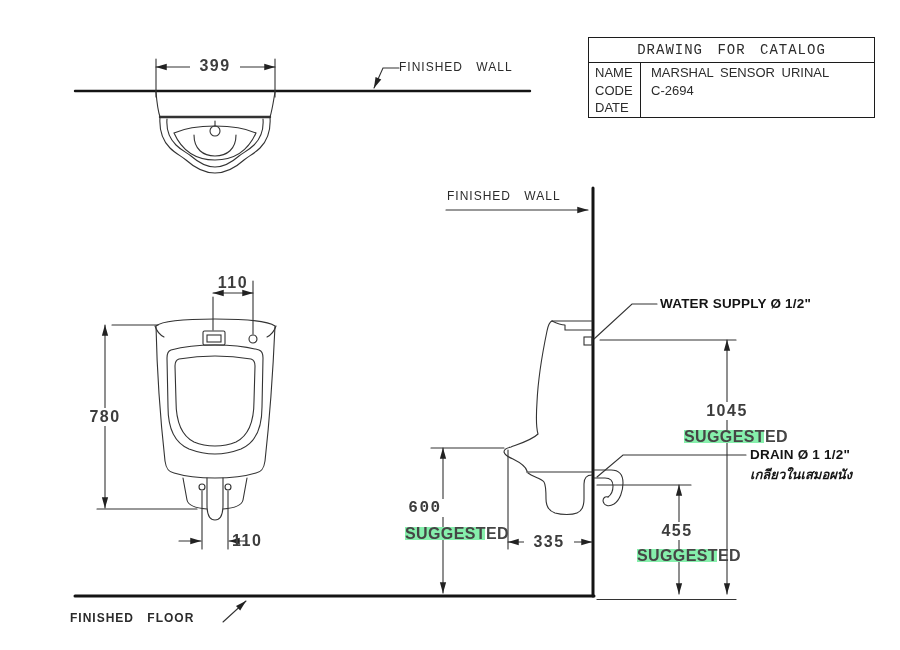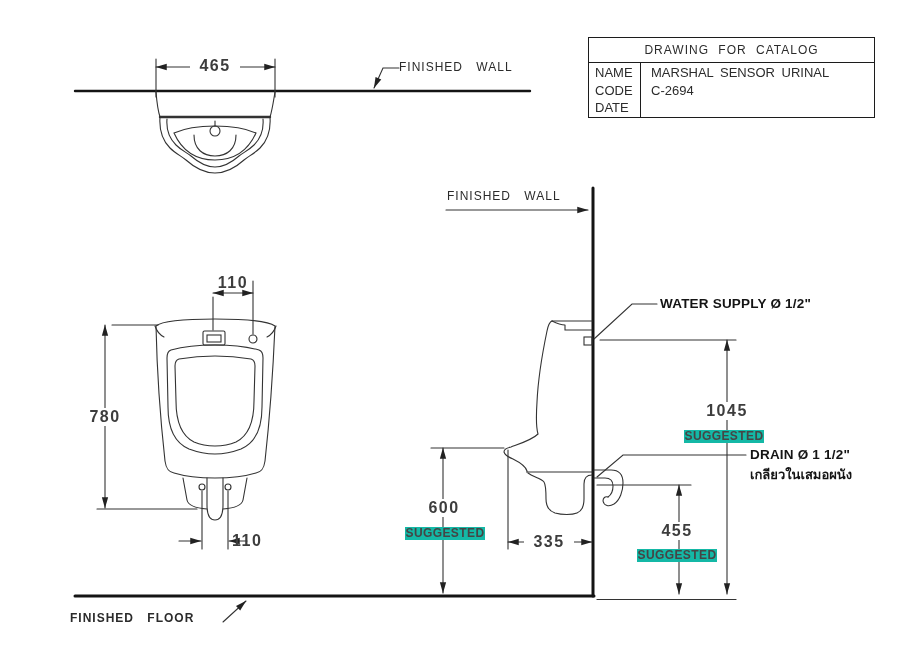--- a/index.html
+++ b/index.html
@@ -10,34 +10,34 @@
   }
   #linework { position:absolute; left:0; top:0; }
   .lbl { position:absolute; color:#1f1f1f; white-space:nowrap; }
   .wall-label { font-size:12px; letter-spacing:1px; word-spacing:9px; color:#2b2b2b; }
   .dim {
     font-size:16px; letter-spacing:1.5px; color:#3d3d3d; font-weight:600;
     text-align:center; background:#ffffff; line-height:18px;
   }
   .dim.nobg { background:transparent; }
   .sugg {
-    font-size:12px; font-weight:700; letter-spacing:.4px; color:#454545;
-    text-align:center; background:#14b8a6; line-height:13px;
+    font-size:16px; font-weight:700; letter-spacing:.4px; color:#454545;
+    text-align:center; background:#86efac; line-height:13px;
   }
   .callout { font-size:13.5px; font-weight:700; color:#141414; letter-spacing:.2px; }
   .thai { font-family:"DejaVu Sans", sans-serif; font-size:13px; font-weight:700; color:#141414; }
   
   .title-block {
     position:absolute; left:588px; top:37px; width:287px; height:81px;
     border:1.6px solid #1c1c1c; background:#fff; color:#2c2c2c;
   }
   .tb-header {
     height:25px; border-bottom:1.6px solid #1c1c1c; display:flex;
-    align-items:center; justify-content:center; font-size:12px;
-    letter-spacing:1px; word-spacing:5px;
+    align-items:center; justify-content:center; font-size:14px;
+    letter-spacing:1px; word-spacing:5px;font-family:Liberation Mono, monospace;
   }
   .tb-body { display:flex; height:54px; }
   .tb-col-labels {
     width:52px; border-right:1.6px solid #1c1c1c; padding:1px 0 0 6px;
     display:flex; flex-direction:column;
   }
   .tb-col-values { flex:1; padding:1px 0 0 10px; display:flex; flex-direction:column; }
   .tb-cell { font-size:13px; line-height:17.5px; word-spacing:3px; }
 </style>
 </head>
@@ -152,27 +152,27 @@
         <div class="tb-cell">C-2694</div>
       </div>
     </div>
   </div>
 
   <div class="lbl wall-label" style="left:399px; top:60px;">FINISHED WALL</div>
   <div class="lbl wall-label" style="left:447px; top:189px;">FINISHED WALL</div>
   <div class="lbl wall-label" style="left:70px; top:611px;font-weight:bold;">FINISHED FLOOR</div>
   <div class="lbl callout" style="left:660px; top:296px;">WATER SUPPLY Ø 1/2"</div>
   <div class="lbl callout" style="left:750px; top:447px;">DRAIN Ø 1 1/2"</div>
-  <div class="lbl thai" style="left:750px; top:464px;">เกลียวในเสมอผนัง</div>
+  <div class="lbl thai" style="left:750px; top:464px;font-style:italic;">เกลียวในเสมอผนัง</div>
 
-  <div class="lbl dim" style="left:190px; top:57px;  width:50px;">465</div>
+  <div class="lbl dim" style="left:190px; top:57px;  width:50px;">399</div>
   <div class="lbl dim nobg" style="left:208px; top:274px; width:50px;">110</div>
   <div class="lbl dim" style="left:80px;  top:408px; width:50px;">780</div>
   <div class="lbl dim nobg" style="left:232px; top:532px;">110</div>
-  <div class="lbl dim" style="left:419px; top:499px; width:50px;">600</div>
+  <div class="lbl dim" style="left:400px; top:499px; width:50px;font-family:Liberation Mono, monospace;">600</div>
   <div class="lbl sugg" style="left:405px; top:527px; width:80px;">SUGGESTED</div>
   <div class="lbl dim" style="left:524px; top:533px; width:50px;">335</div>
   <div class="lbl dim" style="left:652px; top:522px; width:50px;">455</div>
   <div class="lbl sugg" style="left:637px; top:549px; width:80px;">SUGGESTED</div>
   <div class="lbl dim" style="left:699px; top:402px; width:56px;">1045</div>
   <div class="lbl sugg" style="left:684px; top:430px; width:80px;">SUGGESTED</div>
 
 </div>
 
 </body></html>

